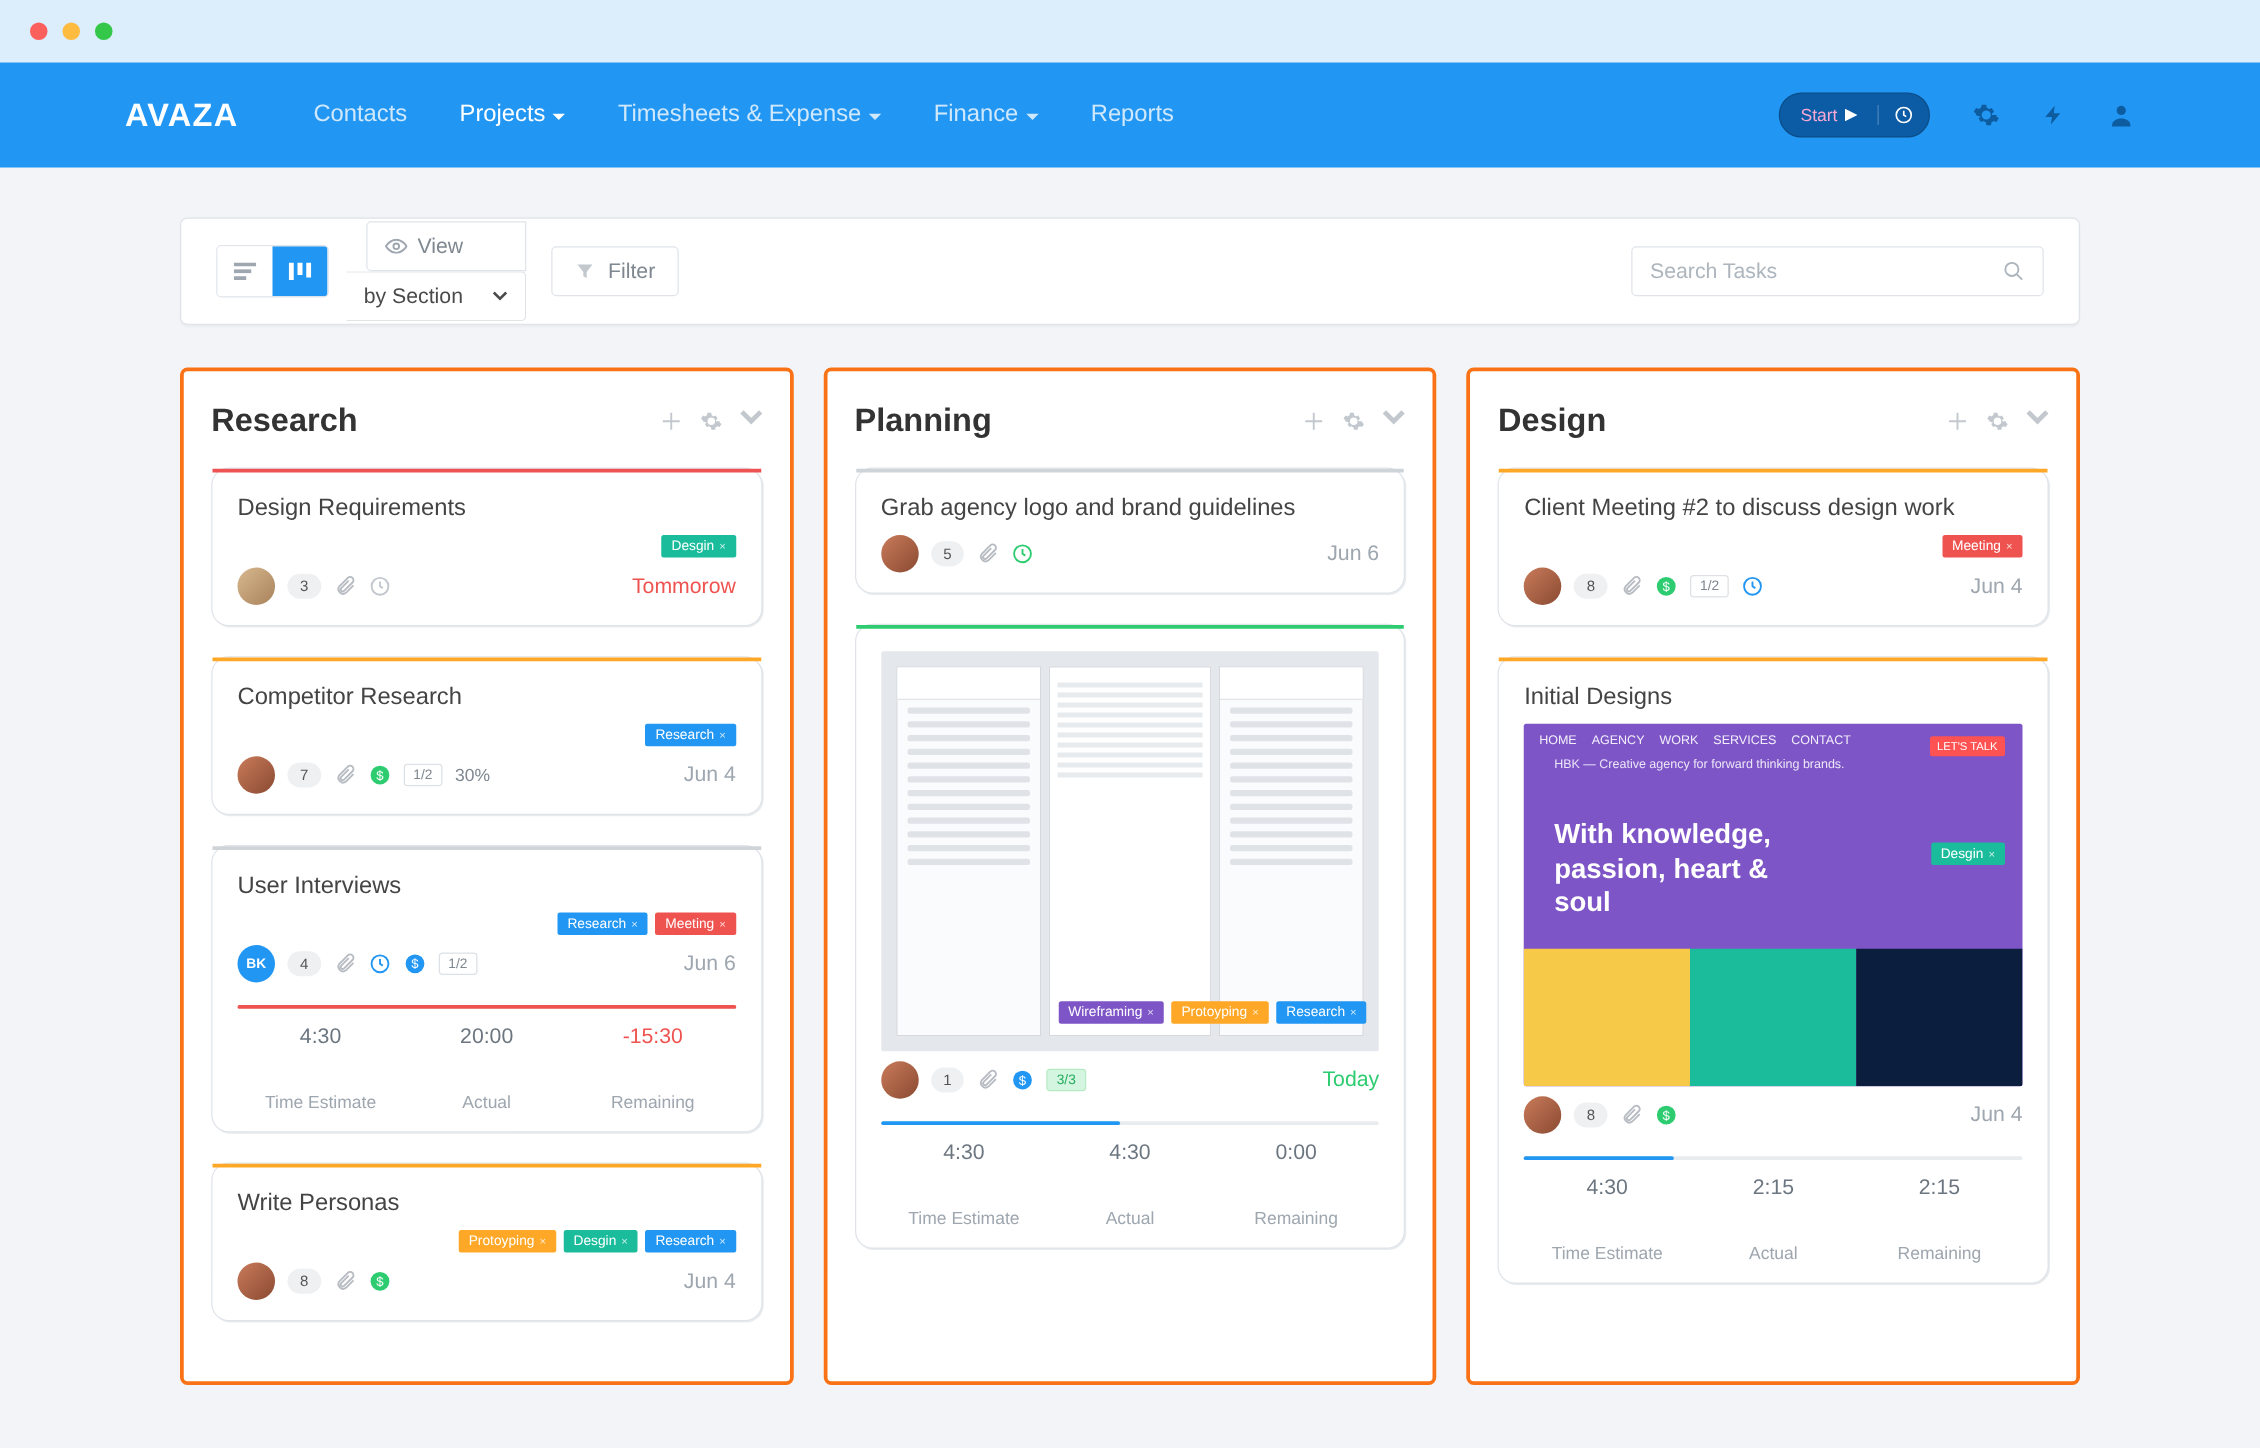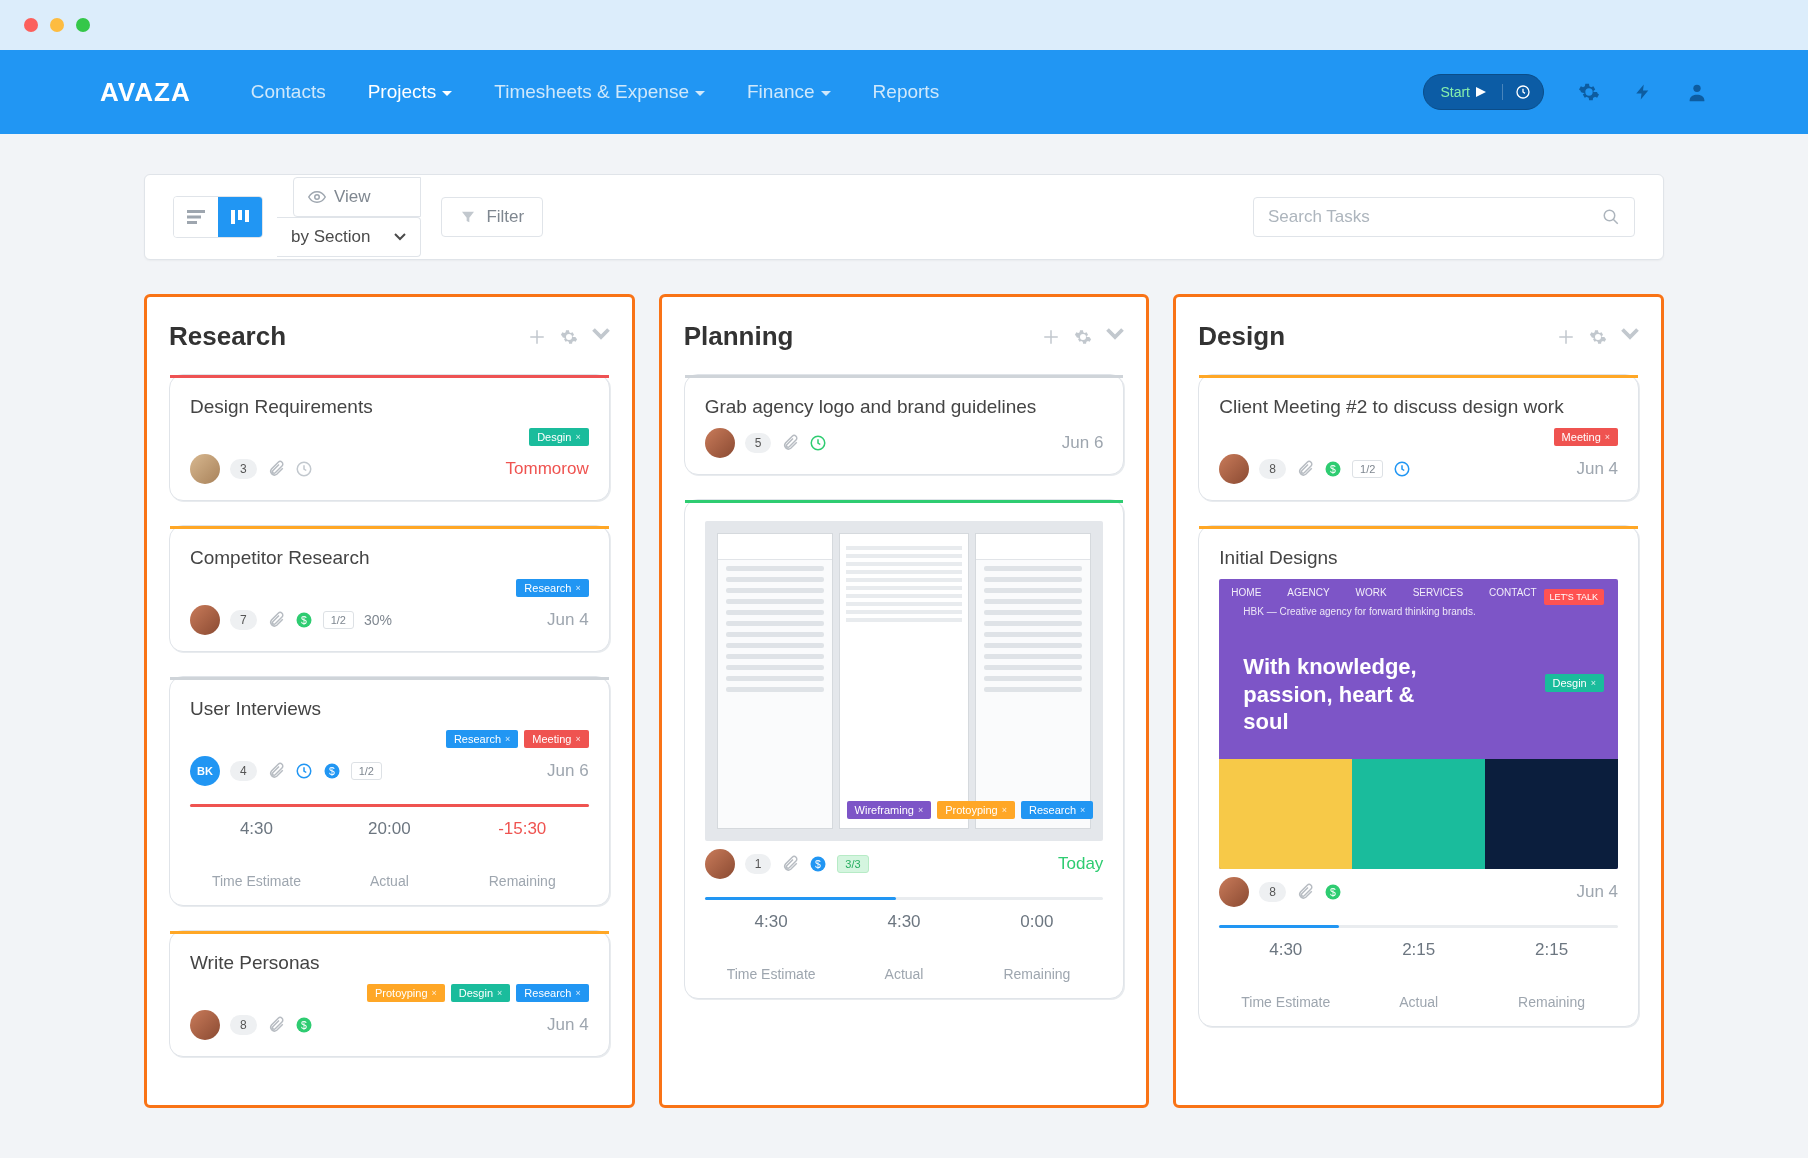--- a/index.html
+++ b/index.html
@@ -13,38 +13,38 @@
 .tl-green { background: #34c749; }
 
 
 .topnav { height: 84px; background: #2196f3; display: flex; align-items: center; padding: 0 100px 0 100px; color: #fff; }
 .brand { font-weight: 700; font-size: 26px; letter-spacing: 1px; margin-right: 60px; }
 .nav-items { display: flex; gap: 42px; align-items: center; }
 .nav-item { color: #cfe8fb; font-size: 19px; cursor: pointer; display: flex; align-items: center; gap: 6px; }
 .nav-item.active { color: #fff; font-weight: 500; }
 .caret-down { width: 0; height: 0; border-left: 5px solid transparent; border-right: 5px solid transparent; border-top: 5px solid currentColor; margin-top: 2px; }
 .topnav-right { margin-left: auto; display: flex; align-items: center; gap: 34px; }
-.start-btn { background: #0c5ca5; border: 1px solid #0b4d89; border-radius: 20px; height: 36px; display: flex; align-items: center; color: #86efac; font-size: 14px; overflow: hidden; }
+.start-btn { background: #0c5ca5; border: 1px solid #0b4d89; border-radius: 20px; height: 36px; display: flex; align-items: center; color: #f9a8d4; font-size: 14px; overflow: hidden; }
 .start-btn .start-seg { padding: 0 16px; display: flex; align-items: center; gap: 6px; }
 .start-btn .clock-seg { border-left: 1px solid rgba(255,255,255,0.25); padding: 0 12px; display: flex; align-items: center; }
 .icon-btn { color: #0d5ca0; cursor: pointer; }
 
 
 .toolbar-card { margin: 40px 144px 0 144px; background: #fff; border: 1px solid #e0e4e9; border-radius: 6px; height: 86px; display: flex; align-items: center; padding: 0 28px; box-shadow: 0 1px 2px rgba(0,0,0,0.04); }
 .view-toggle { display: flex; border: 1px solid #e0e4e9; border-radius: 4px; overflow: hidden; }
 .view-toggle div { width: 44px; height: 40px; display: flex; align-items: center; justify-content: center; cursor: pointer; }
 .view-toggle .act { background: #2196f3; color: #fff; }
 .view-toggle .inact { background: #fff; color: #9ea6af; }
 .view-label { margin-left: 16px; border: 1px solid #e0e4e9; border-radius: 4px; height: 40px; display: flex; align-items: center; padding: 0 14px; color: #7f8790; font-size: 17px; gap: 8px; cursor: pointer; }
 .section-select { margin-left: 0; border: 1px solid #e0e4e9; border-left: none; border-radius: 0 4px 4px 0; height: 40px; padding: 0 50px 0 14px; color: #4a4a4a; font-size: 17px; display: flex; align-items: center; position: relative; cursor: pointer; }
 .view-wrap { display: flex; margin-left: 14px; flex-direction: column; }
 .view-wrap .view-label { border-radius: 4px 0 0 4px; }
 .section-select .sel-caret { position: absolute; right: 14px; }
 .filter-btn { margin-left: 20px; border: 1px solid #e0e4e9; border-radius: 4px; height: 40px; padding: 0 18px; display: flex; align-items: center; gap: 10px; color: #7f8790; font-size: 17px; cursor: pointer; }
-.search-box { margin-left: auto; width: 382px; height: 40px; border: 1px solid #e0e4e9; border-radius: 4px; display: flex; align-items: center; padding: 0 14px; color: #adb5bd; }
+.search-box { margin-left: auto; width: 330px; height: 40px; border: 1px solid #e0e4e9; border-radius: 4px; display: flex; align-items: center; padding: 0 14px; color: #adb5bd; }
 .search-box input { border: none; outline: none; font-size: 17px; flex: 1; color: #333; }
 .search-box input::placeholder { color: #adb5bd; }
 
 
 .board { display: flex; gap: 24px; margin: 34px 144px 0 144px; }
 .col { flex: 1; background: #fff; border: 3px solid #f97316; border-radius: 6px; padding: 24px 22px; display: flex; flex-direction: column; }
 .col-header { display: flex; align-items: center; margin-bottom: 22px; }
 .col-title { font-size: 26px; font-weight: 600; color: #333; }
 .col-actions { margin-left: auto; display: flex; gap: 14px; color: #c2c8ce; }
 .col-actions > div { cursor: pointer; }
@@ -81,21 +81,21 @@
 .thumb { background: #e4e7eb; margin: 0 0 8px 0; border-radius: 2px; overflow: hidden; position: relative; }
 .thumb-wf { height: 320px; padding: 12px; display: flex; gap: 6px; justify-content: center; }
 .wf-panel { background: #fafbfc; border: 1px solid #d5d9dd; flex: 1; max-width: 160px; }
 .wf-panel .wf-head { height: 26px; background: #fff; border-bottom: 1px solid #e1e4e8; }
 .wf-panel .wf-line { height: 5px; background: #dfe3e7; margin: 6px 8px; border-radius: 2px; }
 .wf-center { background:#fff; border:1px solid #d5d9dd; width:130px; padding:8px 6px; }
 .wf-center .wf-bar { height:4px; background:#e8ebee; margin:4px 0; }
 .wf-tags-overlay { position: absolute; bottom: 22px; right: 10px; display: flex; gap: 6px; }
 
 .thumb-design { height: 290px; background: #7d55c7; position: relative; }
-.thumb-design .d-head { font-size:10px; color:#fff; display:flex; gap:26px; padding:8px 12px; opacity:.9;}
+.thumb-design .d-head { font-size:10px; color:#fff; display:flex; gap:12px; padding:8px 12px; opacity:.9;}
 .thumb-design .cta { position:absolute; right:14px; top:10px; background:#ff5252; color:#fff; font-size:9px; padding:3px 6px; border-radius:2px;}
 .thumb-design .d-text { color:#fff; font-size:22px; font-weight:600; padding: 30px 0 0 24px; width: 60%; line-height:1.25;}
 .thumb-design .d-sub { color:rgba(255,255,255,.85); font-size:10px; padding: 0 0 6px 24px;}
 .thumb-design .d-gallery { position:absolute; bottom:0; left:0; right:0; height:110px; display:flex;}
 .thumb-design .d-gallery div { flex:1;}
 .thumb-design .g1{background:#f7c948;} .thumb-design .g2{background:#1abc9c;} .thumb-design .g3{background:#0b1e3d;}
 .thumb-design .d-tag { position:absolute; top: 94px; right:14px; }
 
 .progress-bar { height: 3px; background: #e9ecef; border-radius: 2px; margin-top: 18px; }
 .progress-fill { height: 100%; background: #2196f3; border-radius: 2px; }

